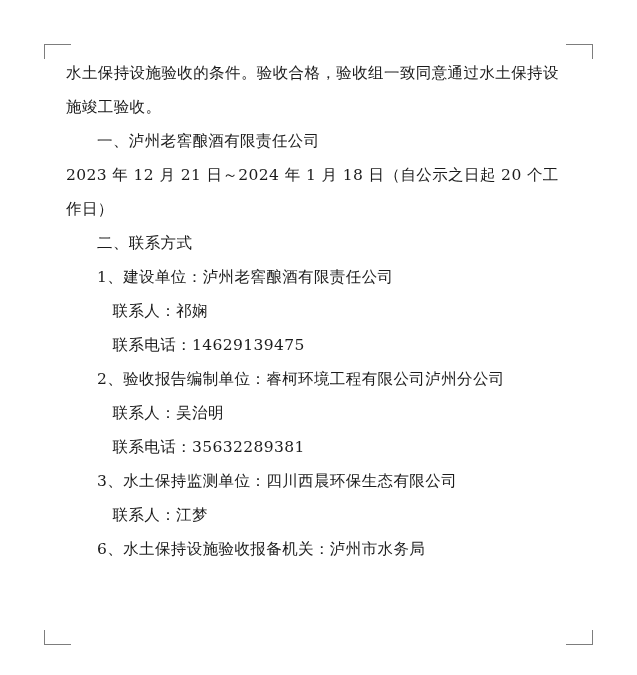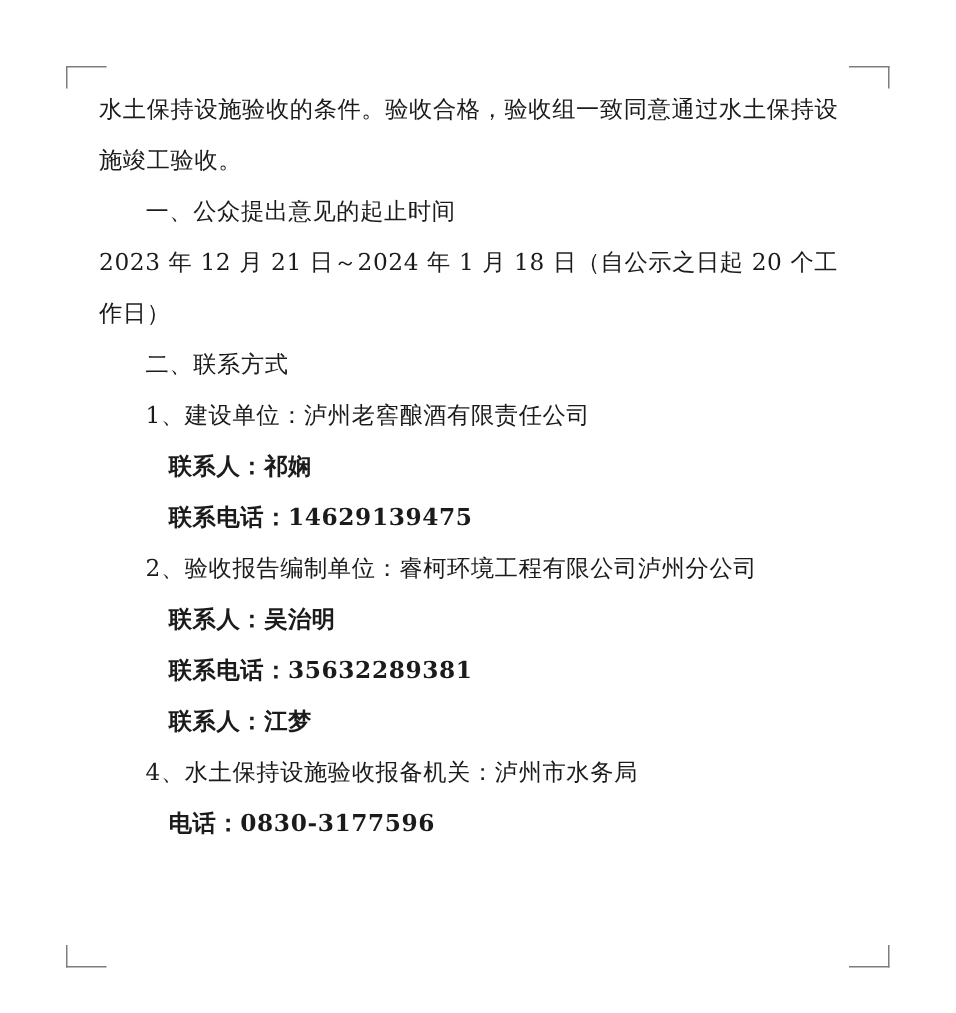--- a/index.html
+++ b/index.html
@@ -39,42 +39,41 @@
     color: #1b1b1b;
     letter-spacing: 0.4px;
     margin: 0;
     white-space: pre-wrap;
   }
   .indent {
     text-indent: 2em;
   }
   .deep-indent {
     text-indent: 3em;
-    font-weight: bold;
   }
 </style>
 </head>
 <body>
 
 <div class="page">
 
   <div class="frame-mark frame-tl"></div>
   <div class="frame-mark frame-tr"></div>
   <div class="frame-mark frame-bl"></div>
   <div class="frame-mark frame-br"></div>
 
   <div class="body-text">
     <p class="para">水土保持设施验收的条件。验收合格，验收组一致同意通过水土保持设施竣工验收。</p>
-    <p class="para indent">一、公众提出意见的起止时间</p>
+    <p class="para indent">一、泸州老窖酿酒有限责任公司</p>
     <p class="para">2023 年 12 月 21 日～2024 年 1 月 18 日（自公示之日起 20 个工作日）</p>
     <p class="para indent">二、联系方式</p>
     <p class="para indent">1、建设单位：泸州老窖酿酒有限责任公司</p>
     <p class="para deep-indent">联系人：祁娴</p>
     <p class="para deep-indent">联系电话：14629139475</p>
     <p class="para indent">2、验收报告编制单位：睿柯环境工程有限公司泸州分公司</p>
     <p class="para deep-indent">联系人：吴治明</p>
     <p class="para deep-indent">联系电话：35632289381</p>
+    <p class="para indent">3、水土保持监测单位：四川西晨环保生态有限公司</p>
     <p class="para deep-indent">联系人：江梦</p>
-    <p class="para indent">4、水土保持设施验收报备机关：泸州市水务局</p>
-    <p class="para deep-indent">电话：0830-3177596</p>
+    <p class="para indent">6、水土保持设施验收报备机关：泸州市水务局</p>
   </div>
 
 </div>
 
 </body></html>

